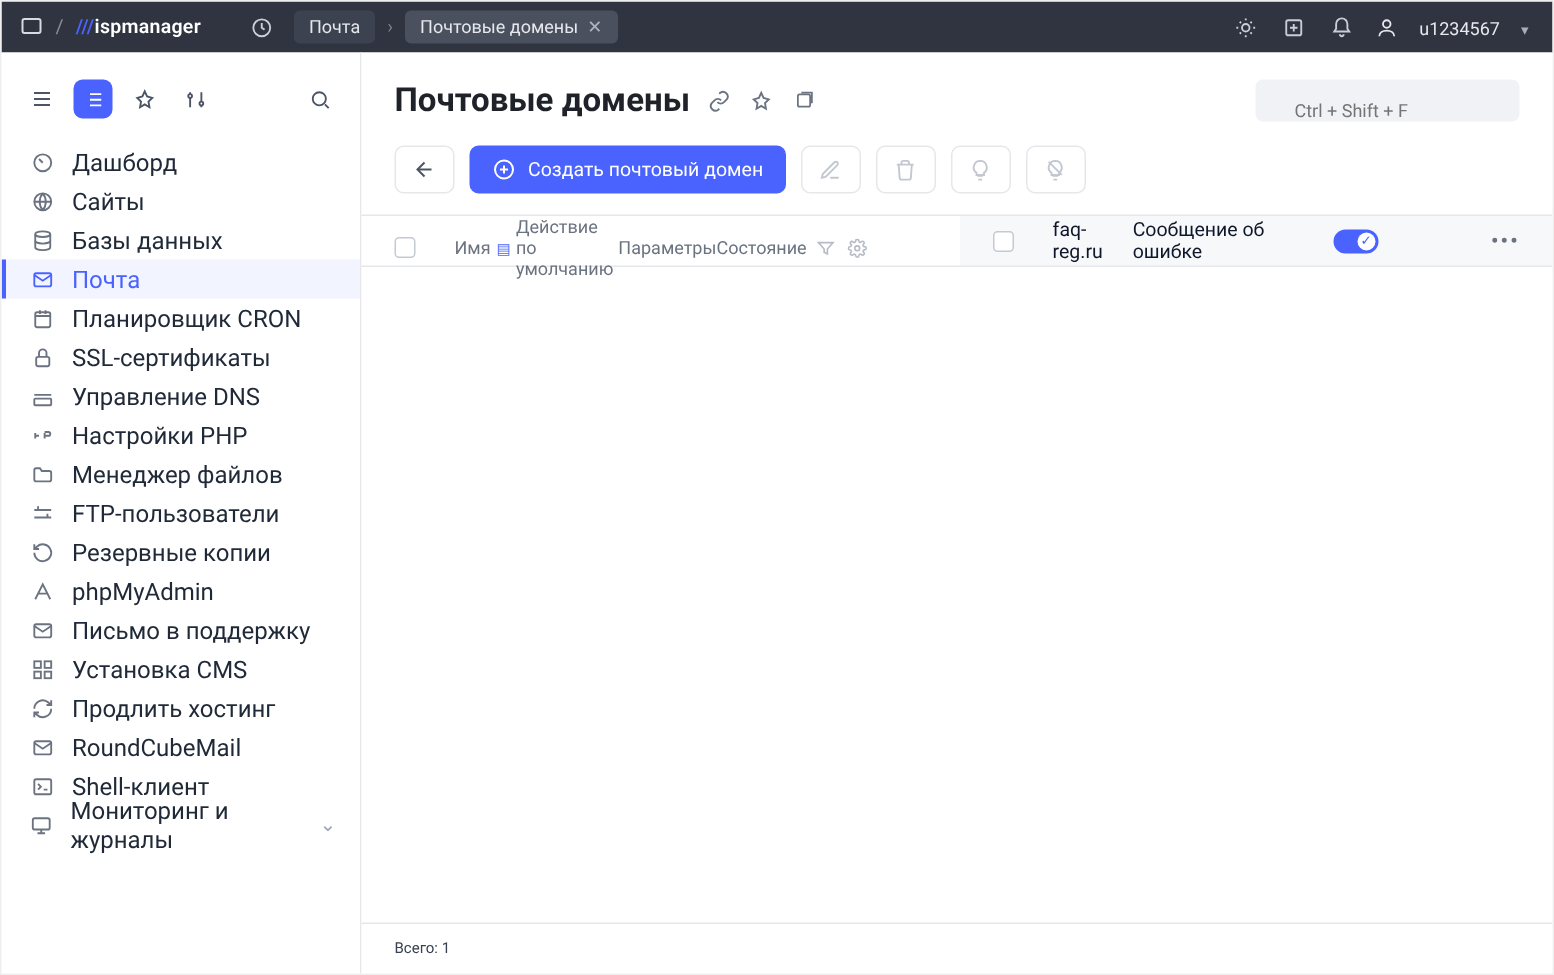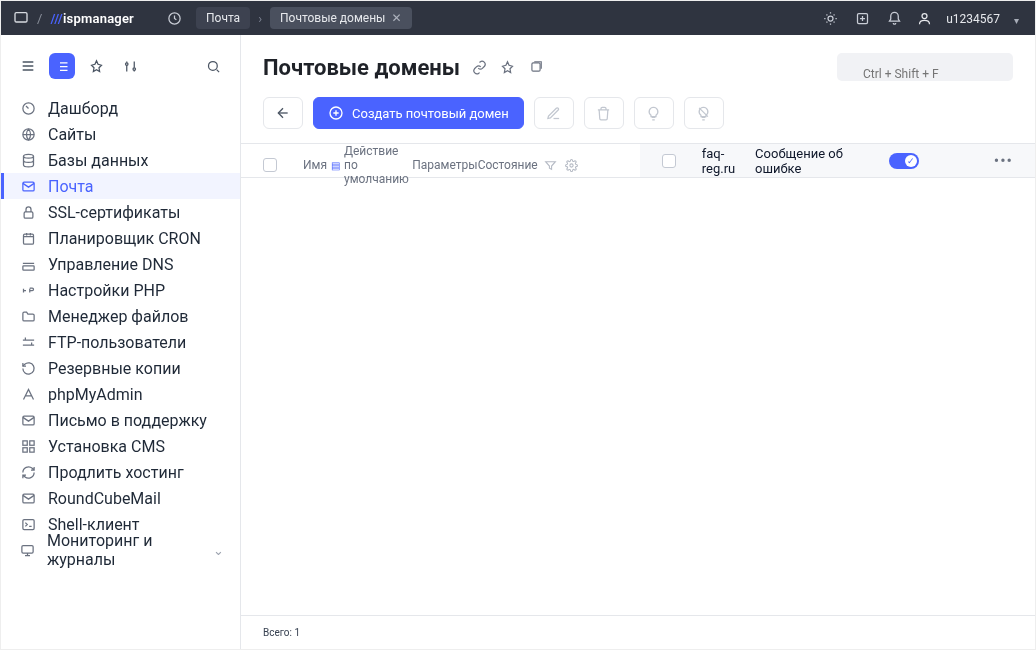--- a/index.html
+++ b/index.html
@@ -211,34 +211,34 @@
               <svg width="15" height="15" viewBox="0 0 24 24" fill="none" stroke="currentColor" stroke-width="2">
                 <rect x="3" y="5" width="18" height="14" rx="2"></rect>
                 <path d="m3 7 9 6 9-6"></path>
               </svg>
             </span>
             <span class="lbl">Почта</span>
           </div>
           <div class="nav-item">
             <span class="ico">
               <svg width="15" height="15" viewBox="0 0 24 24" fill="none" stroke="currentColor" stroke-width="2">
+                <rect x="4" y="5" width="16" height="16" rx="2"></rect>
+                <path d="M4 9h16M9 3v4M15 3v4"></path>
+              </svg>
+            </span>
+            <span class="lbl">Планировщик CRON</span>
+          </div>
+          <div class="nav-item">
+            <span class="ico">
+              <svg width="15" height="15" viewBox="0 0 24 24" fill="none" stroke="currentColor" stroke-width="2">
                 <rect x="5" y="11" width="14" height="10" rx="2"></rect>
                 <path d="M8 11V7a4 4 0 0 1 8 0v4"></path>
               </svg>
             </span>
             <span class="lbl">SSL-сертификаты</span>
-          </div>
-          <div class="nav-item">
-            <span class="ico">
-              <svg width="15" height="15" viewBox="0 0 24 24" fill="none" stroke="currentColor" stroke-width="2">
-                <rect x="4" y="5" width="16" height="16" rx="2"></rect>
-                <path d="M4 9h16M9 3v4M15 3v4"></path>
-              </svg>
-            </span>
-            <span class="lbl">Планировщик CRON</span>
           </div>
           <div class="nav-item">
             <span class="ico">
               <svg width="15" height="15" viewBox="0 0 24 24" fill="none" stroke="currentColor" stroke-width="2">
                 <rect x="3" y="14" width="18" height="7" rx="1"></rect>
                 <path d="M7 17h.01M3 10h18"></path>
               </svg>
             </span>
             <span class="lbl">Управление DNS</span>
           </div>

